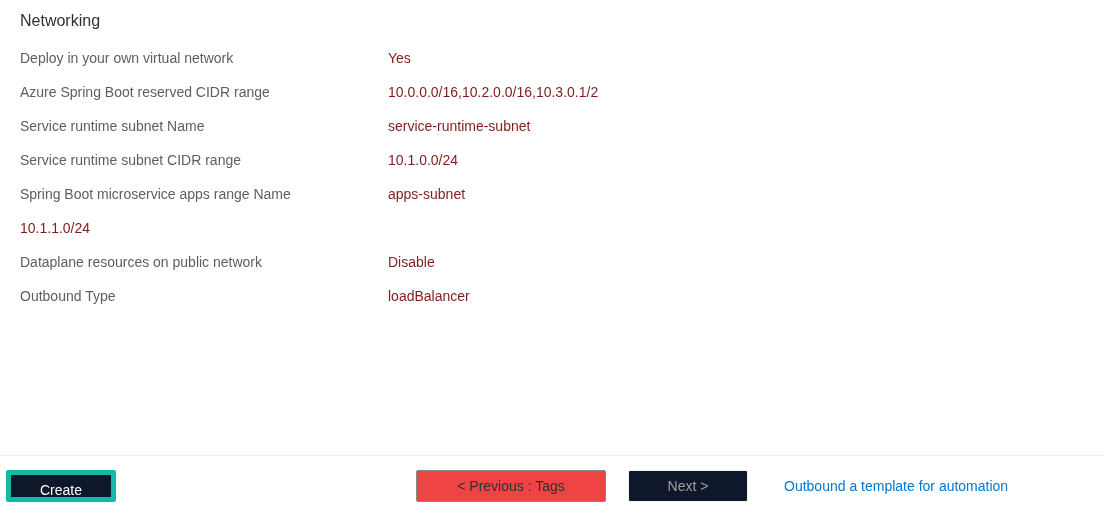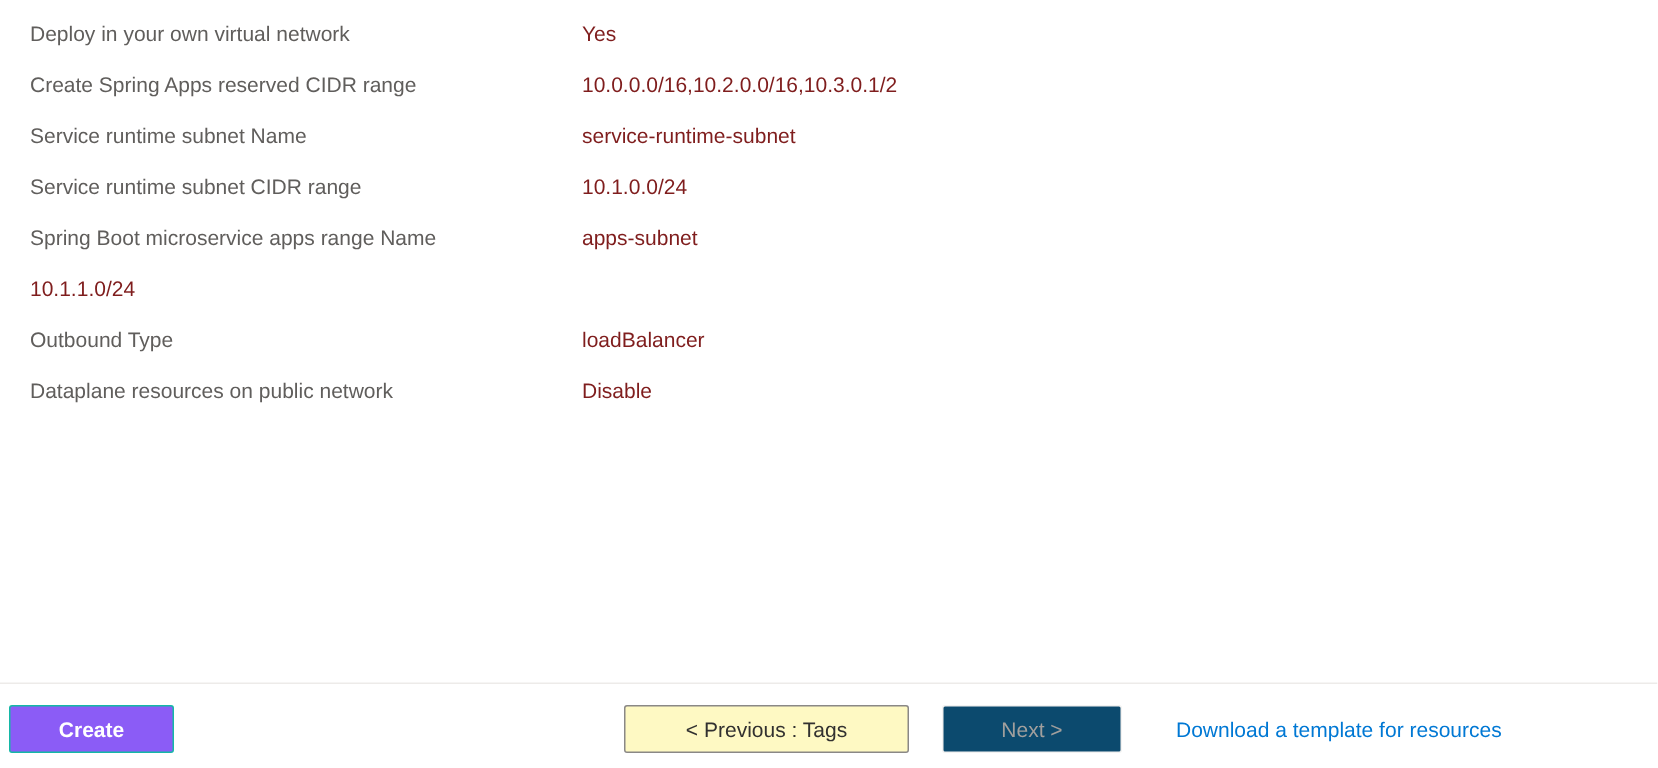--- a/index.html
+++ b/index.html
@@ -54,62 +54,63 @@
       font-size: 14px;
       height: 32px;
       padding: 0 18px;
       border-radius: 2px;
       cursor: pointer;
       line-height: 30px;
       display: inline-block;
       text-align: center;
     }
     .btn-primary {
-      background: #8b5cf6;
+      background: #0f172a;
       color: #ffffff;
-      border: 1px solid #14b8a6;
-      font-weight: 700;
+      border: 5px solid #14b8a6;
+      font-weight: 400;
       min-width: 110px;
     }
     .btn-secondary {
-      background: #fef9c3;
+      background: #ef4444;
       color: #323130;
       border: 1px solid #8a8886;
       min-width: 190px;
     }
     .btn-disabled {
-      background: #0c4a6e;
+      background: #0f172a;
       color: #a19f9d;
       border: 1px solid #f3f2f1;
       cursor: default;
       min-width: 120px;
     }
     .spacer-1 { flex: 0 0 300px; }
     .gap { width: 22px; display: inline-block; }
     .footer-link {
       color: #0078d4;
       text-decoration: none;
       cursor: pointer;
       margin-left: 36px;
       font-size: 14px;
     }
   </style>
 </head>
 <body>
 
 <div class="content">
+  <h2 class="section-title">Networking</h2>
 
   <div class="field-row">
     <div class="field-label">Deploy in your own virtual network</div>
     <div class="field-value">Yes</div>
   </div>
 
 
   <div class="field-row">
-    <div class="field-label">Create Spring Apps reserved CIDR range</div>
+    <div class="field-label">Azure Spring Boot reserved CIDR range</div>
     <div class="field-value">10.0.0.0/16,10.2.0.0/16,10.3.0.1/2</div>
   </div>
 
   <div class="field-row">
     <div class="field-label">Service runtime subnet Name</div>
     <div class="field-value">service-runtime-subnet</div>
   </div>
 
   <div class="field-row">
     <div class="field-label">Service runtime subnet CIDR range</div>
@@ -119,30 +120,30 @@
   <div class="field-row">
     <div class="field-label">Spring Boot microservice apps range Name</div>
     <div class="field-value">apps-subnet</div>
   </div>
 
   <div class="field-row">
     <div class="field-value">10.1.1.0/24</div>
   </div>
 
   <div class="field-row">
-    <div class="field-label">Outbound Type</div>
-    <div class="field-value">loadBalancer</div>
+    <div class="field-label">Dataplane resources on public network</div>
+    <div class="field-value">Disable</div>
   </div>
 
   <div class="field-row">
-    <div class="field-label">Dataplane resources on public network</div>
-    <div class="field-value">Disable</div>
+    <div class="field-label">Outbound Type</div>
+    <div class="field-value">loadBalancer</div>
   </div>
 </div>
 
 <div class="footer">
   <button class="btn btn-primary">Create</button>
   <span class="spacer-1"></span>
   <button class="btn btn-secondary">&lt; Previous : Tags</button>
   <span class="gap"></span>
   <button class="btn btn-disabled">Next &gt;</button>
-  <a class="footer-link">Download a template for resources</a>
+  <a class="footer-link">Outbound a template for automation</a>
 </div>
 
 </body></html>

